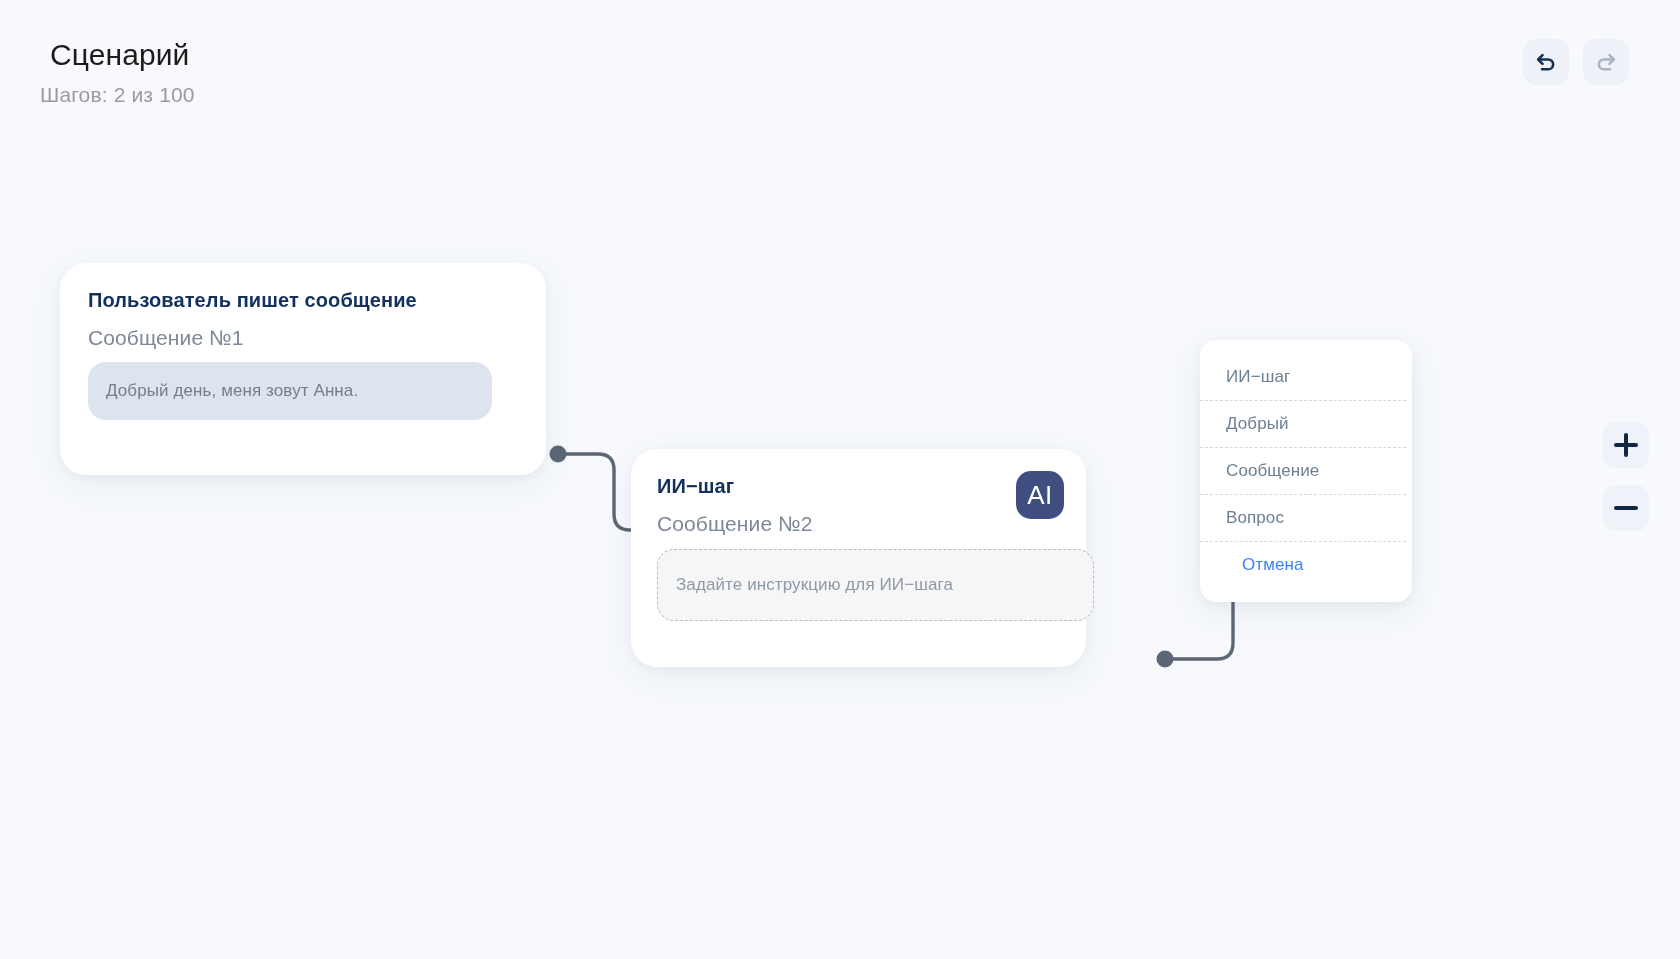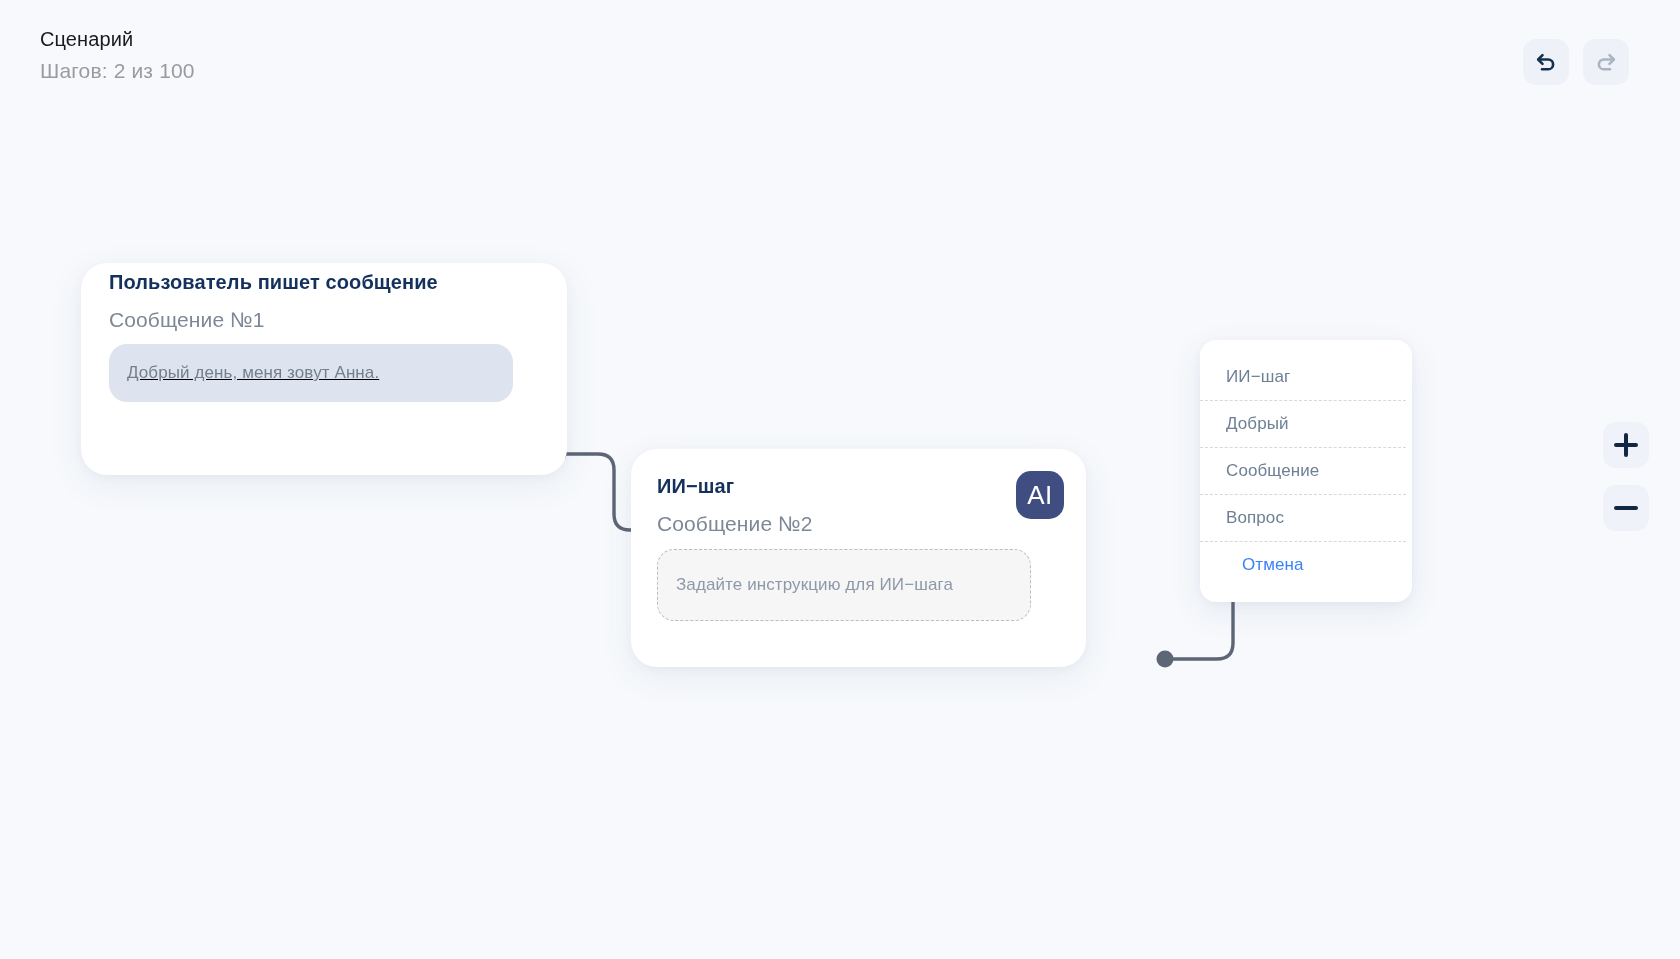--- a/index.html
+++ b/index.html
@@ -21,26 +21,26 @@
   }
 
   
   #header {
     position: absolute;
     left: 40px;
     top: 28px;
     width: 700px;
   }
   #page-title {
-    font-size: 20px;
+    font-size: 30px;
     font-weight: 400;
     color: #1b1b1b;
     letter-spacing: 0.1px;
     line-height: 1.16;
-    margin: 0;
+    margin: 10px;
   }
   #steps-counter {
     margin-top: 8px;
     font-size: 21px;
     color: #9a9aa0;
     letter-spacing: 0.15px;
   }
 
   
   .hist-btn {
@@ -94,35 +94,34 @@
     letter-spacing: 0.1px;
   }
   .node-sublabel {
     font-size: 21px;
     color: #7d8896;
     letter-spacing: 0.1px;
   }
 
   
   #node-user-message {
-    left: 81px;
+    left: 60px;
     top: 263px;
     width: 486px;
     height: 212px;
-    padding: 8px 28px 0 28px;
+    padding: 26px 28px 0 28px;
   }
   #node-user-message .node-sublabel { margin-top: 14px; }
   #message-bubble {
     margin-top: 12px;
     background: #dde4ef;
     border-radius: 18px;
     padding: 16px 18px 17px 18px;
     width: 404px;
     box-sizing: border-box;
-    text-decoration: underline;
   }
   .bubble-line {
     font-size: 17px;
     color: #737f8c;
     line-height: 1.48;
     letter-spacing: 0.1px;
   }
 
   
   #node-ai-step {
@@ -143,21 +142,21 @@
     background: #3f4d80;
     color: #ffffff;
     font-size: 26px;
     letter-spacing: 0.4px;
     display: flex;
     align-items: center;
     justify-content: center;
   }
   #ai-instruction-input {
     margin-top: 13px;
-    width: 374px;
+    width: 437px;
     height: 72px;
     box-sizing: border-box;
     border: 1.6px dashed #b9bcc2;
     border-radius: 17px;
     background: #f6f6f6;
     display: flex;
     align-items: center;
     padding: 0 18px;
   }
   #ai-instruction-input .placeholder {

